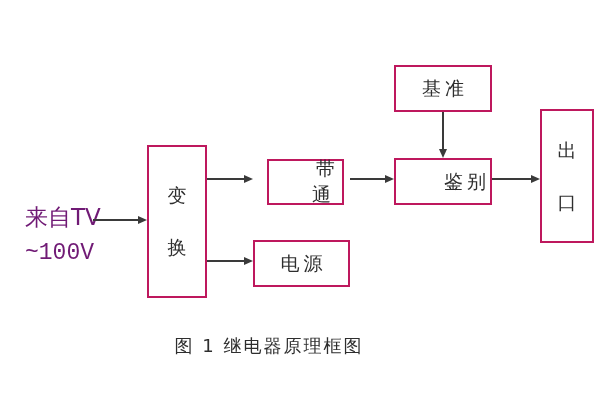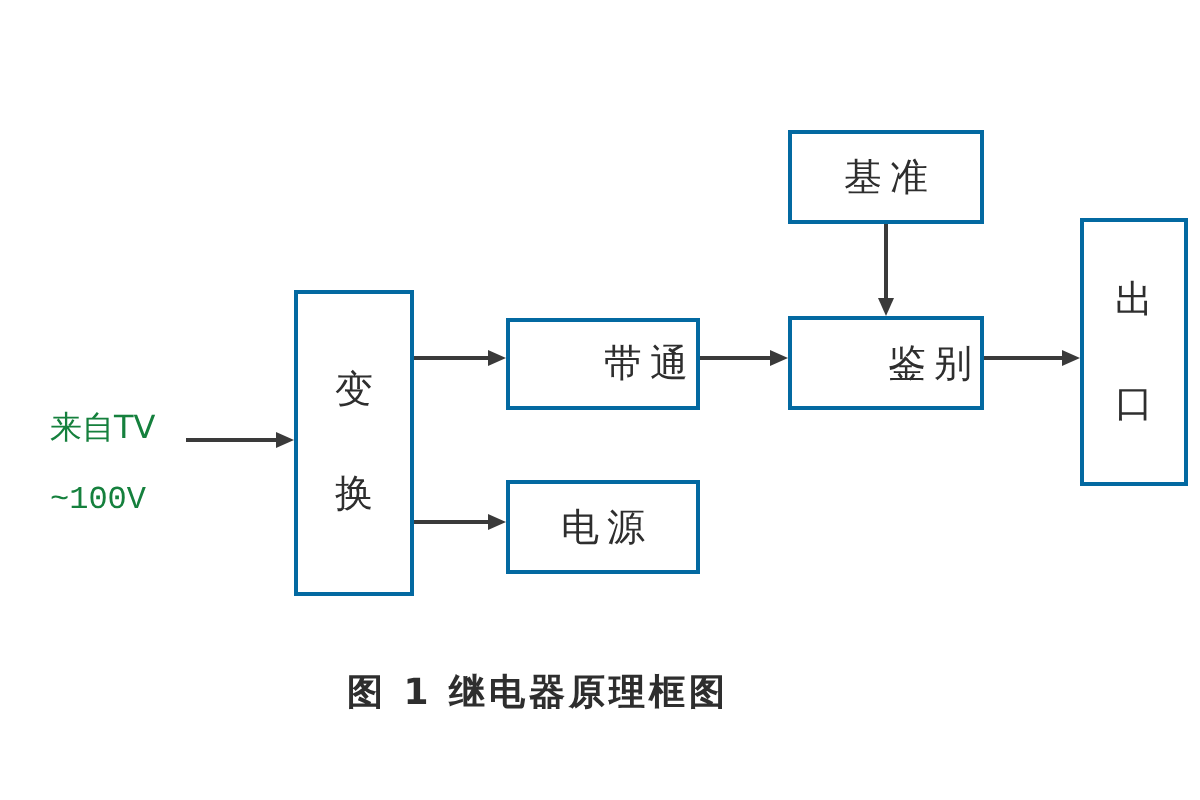--- a/index.html
+++ b/index.html
@@ -13,21 +13,21 @@
   }
   .canvas {
     position: relative;
     width: 600px;
     height: 400px;
     background: #ffffff;
     color: #323232;
   }
   .block {
     position: absolute;
-    border: 2px solid #0369a1;
+    border: 2px solid #be185d;
     background: #ffffff;
     box-sizing: border-box;
     display: flex;
     align-items: center;
     justify-content: center;
     font-size: 19px;
     color: #2e2e2e;
   }
   .block.horizontal {
     letter-spacing: 4px;
@@ -64,35 +64,34 @@
   .head-down {
     position: absolute;
     width: 0;
     height: 0;
     border-left: 4px solid transparent;
     border-right: 4px solid transparent;
     border-top: 9px solid #3a3a3a;
   }
   .side-label {
     position: absolute;
-    font-size: 16px;
-    color: #15803d;
+    font-size: 23px;
+    color: #701a75;
     white-space: nowrap;
     line-height: 1;
   }
   .caption {
     position: absolute;
     left: 0;
     top: 334px;
     width: 538px;
     text-align: center;
     font-size: 18px;
     letter-spacing: 2px;
     color: #2e2e2e;
-    font-weight: bold;
   }
 </style>
 </head>
 <body>
 
 <div class="canvas">
 
   <div class="side-label" style="left:25px; top:206px;">来自TV</div>
   <div class="side-label" style="left:25px; top:242px;font-family:Liberation Mono, monospace;">~100V</div>
 
@@ -100,21 +99,21 @@
   <div class="head-right" style="left:138px; top:216px;"></div>
 
   <div class="block vertical" style="left:147px; top:145px; width:60px; height:153px;">
     <span class="vchar">变</span>
     <span class="vchar">换</span>
   </div>
 
   <div class="hline" style="left:207px; top:178px; width:38px;"></div>
   <div class="head-right" style="left:244px; top:175px;"></div>
 
-  <div class="block horizontal" style="left:253px; top:159px; width:97px; height:46px;padding-left:43px;">
+  <div class="block horizontal" style="left:267px; top:159px; width:77px; height:46px;padding-left:43px;">
     <span>带通</span>
   </div>
 
   <div class="hline" style="left:207px; top:260px; width:38px;"></div>
   <div class="head-right" style="left:244px; top:257px;"></div>
 
   <div class="block horizontal" style="left:253px; top:240px; width:97px; height:47px;font-family:Liberation Mono, monospace;">
     <span>电源</span>
   </div>
 

